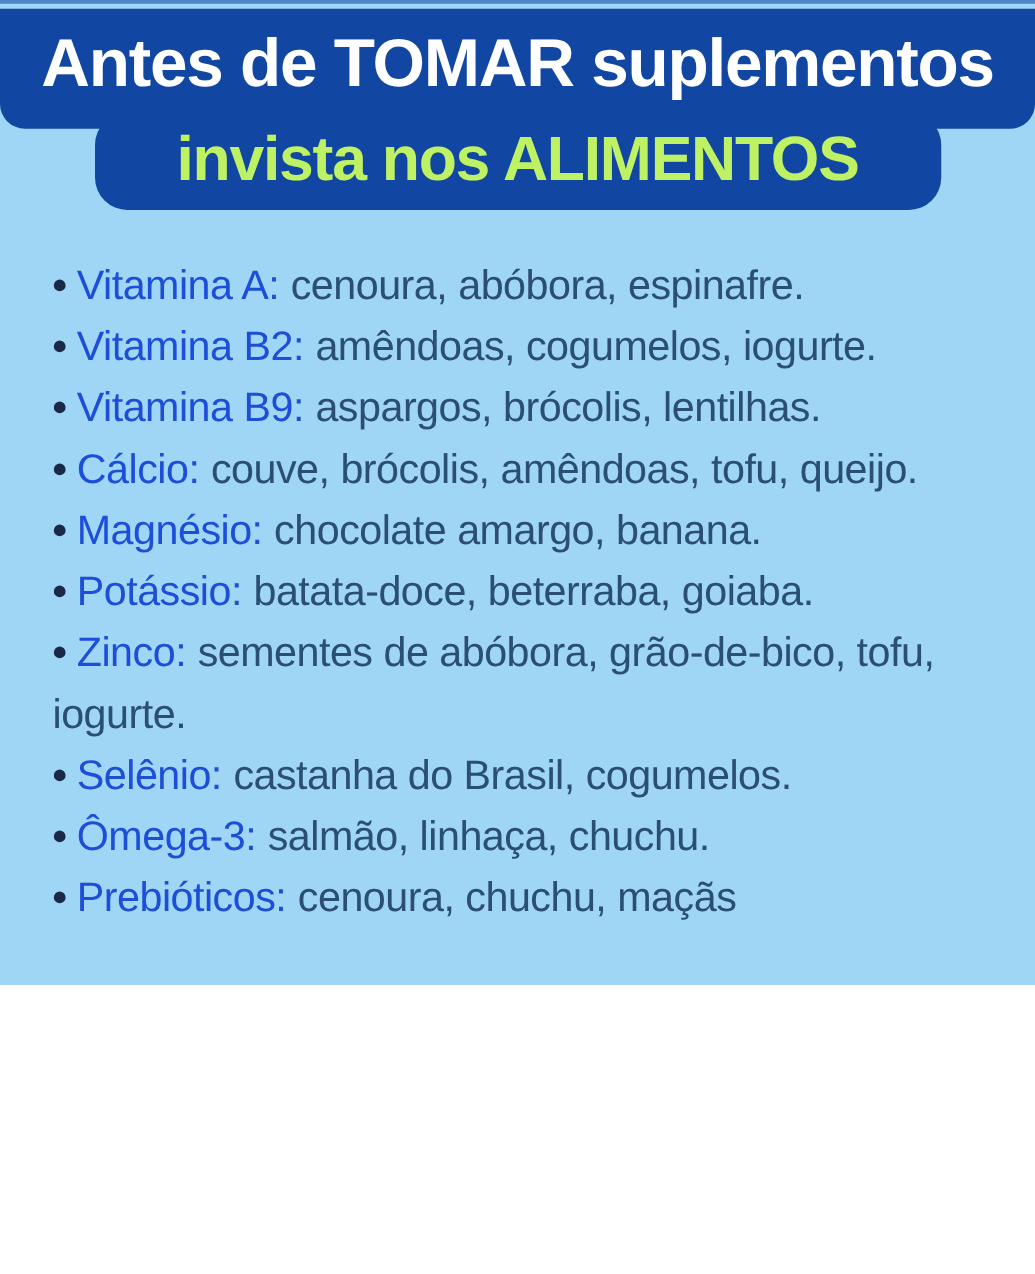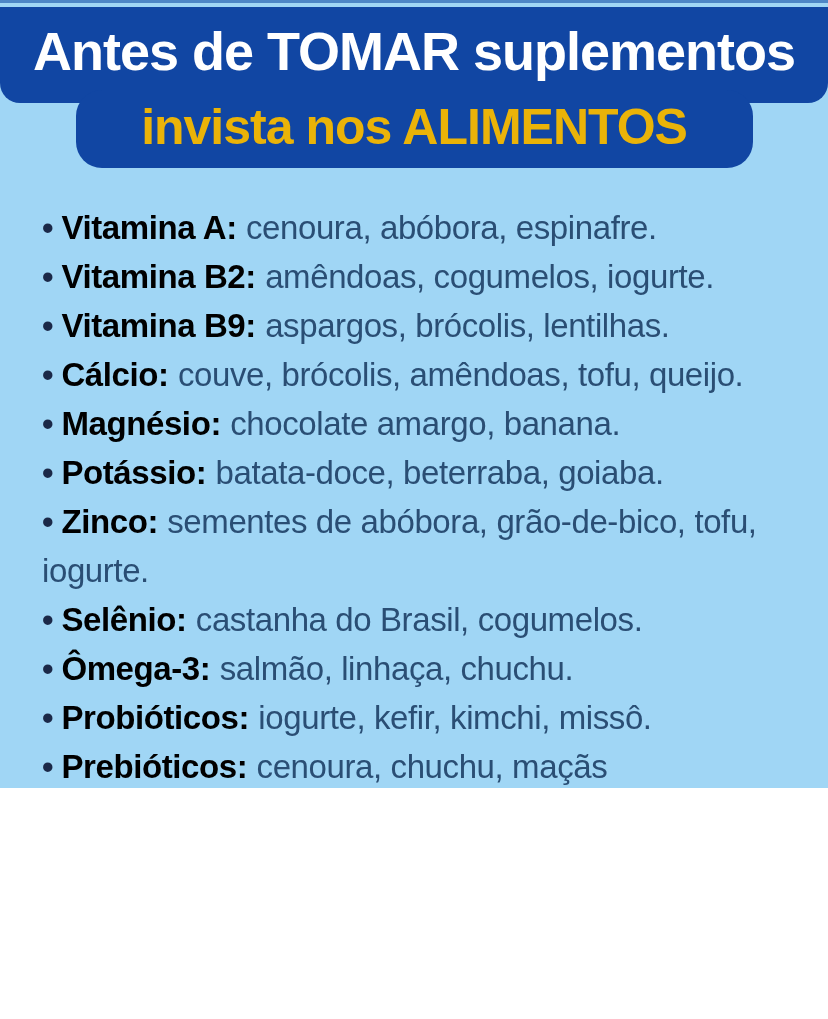--- a/index.html
+++ b/index.html
@@ -44,21 +44,21 @@
   }
   .banner-text1 {
     color: #ffffff;
     font-size: 54px;
     font-weight: 700;
     letter-spacing: -1px;
     white-space: nowrap;
     padding-bottom: 8px;
   }
   .banner-text2 {
-    color: #eab308;
+    color: #bef264;
     font-size: 50px;
     font-weight: 700;
     letter-spacing: -1px;
     white-space: nowrap;
     padding-bottom: 4px;
   }
 
   
   .list {
     position: absolute;
@@ -74,22 +74,22 @@
     letter-spacing: -0.4px;
     color: #2a4e74;
     font-weight: 400;
   }
   .bullet {
     color: #1b2948;
     font-weight: 700;
     margin-right: 0.25em;
   }
   .nutrient-label {
-    color: #000000;
-    font-weight: 700;
+    color: #1d4ed8;
+    font-weight: 400;
     margin-right: 0.28em;
   }
 
   
   .heart-btn {
     position: absolute;
     left: 739px;
     top: 851px;
     width: 52px;
     height: 52px;
@@ -166,23 +166,20 @@
       </li>
 
       <li class="list-item">
         <span class="bullet">•</span><span class="nutrient-label">Selênio:</span><span class="nutrient-foods">castanha do Brasil, cogumelos.</span>
       </li>
 
       <li class="list-item">
         <span class="bullet">•</span><span class="nutrient-label">Ômega-3:</span><span class="nutrient-foods">salmão, linhaça, chuchu.</span>
       </li>
 
-      <li class="list-item">
-        <span class="bullet">•</span><span class="nutrient-label">Probióticos:</span><span class="nutrient-foods">iogurte, kefir, kimchi, missô.</span>
-      </li>
 
       <li class="list-item">
         <span class="bullet">•</span><span class="nutrient-label">Prebióticos:</span><span class="nutrient-foods">cenoura, chuchu, maçãs</span>
       </li>
     </ul>
 
   <div class="heart-btn">
     <svg viewBox="0 0 24 24" fill="none" stroke="#ffffff" stroke-width="2" stroke-linecap="round" stroke-linejoin="round">
       <path d="M20.84 4.61a5.5 5.5 0 0 0-7.78 0L12 5.67l-1.06-1.06a5.5 5.5 0 0 0-7.78 7.78l1.06 1.06L12 21.23l7.78-7.78 1.06-1.06a5.5 5.5 0 0 0 0-7.78z"></path>
     </svg>

